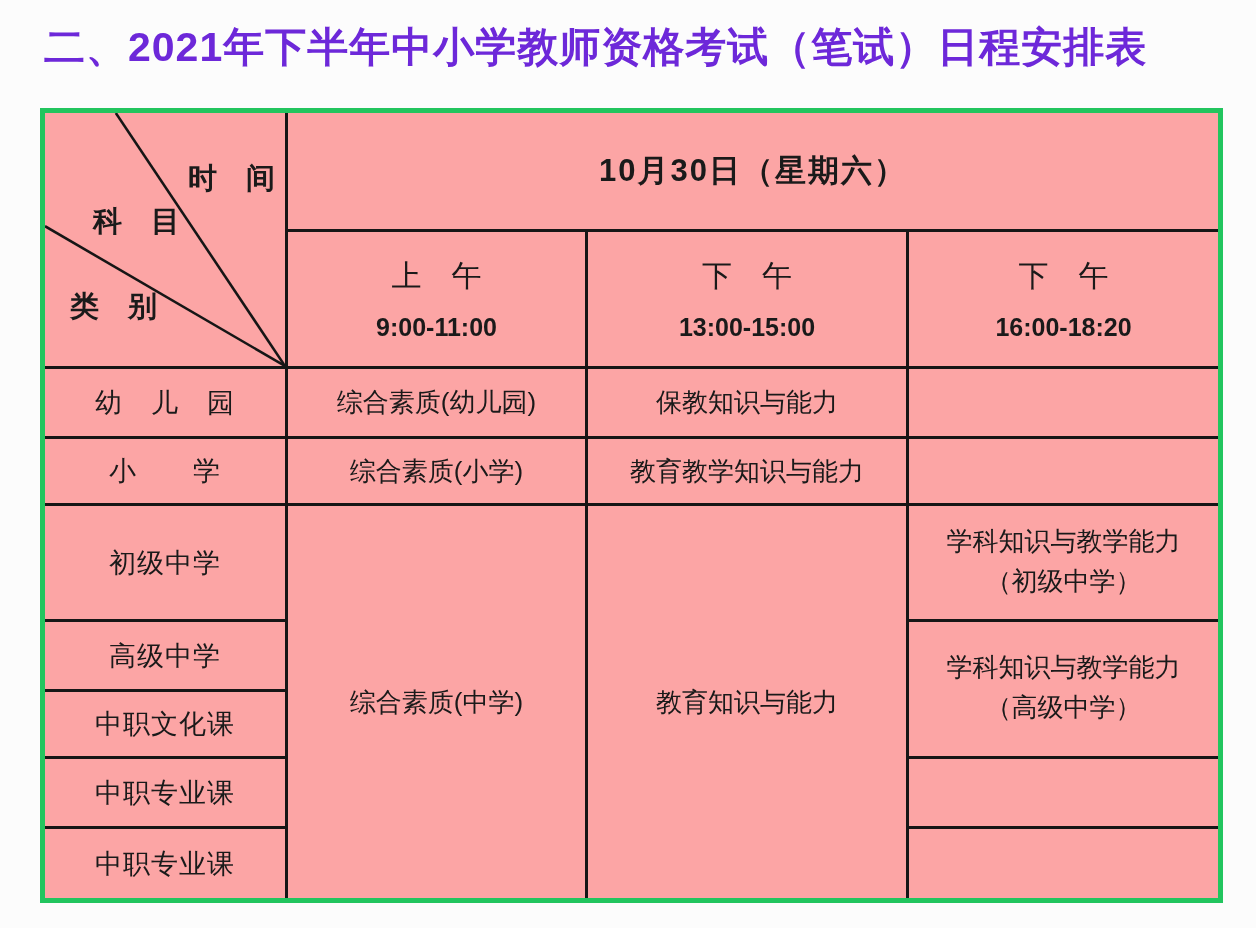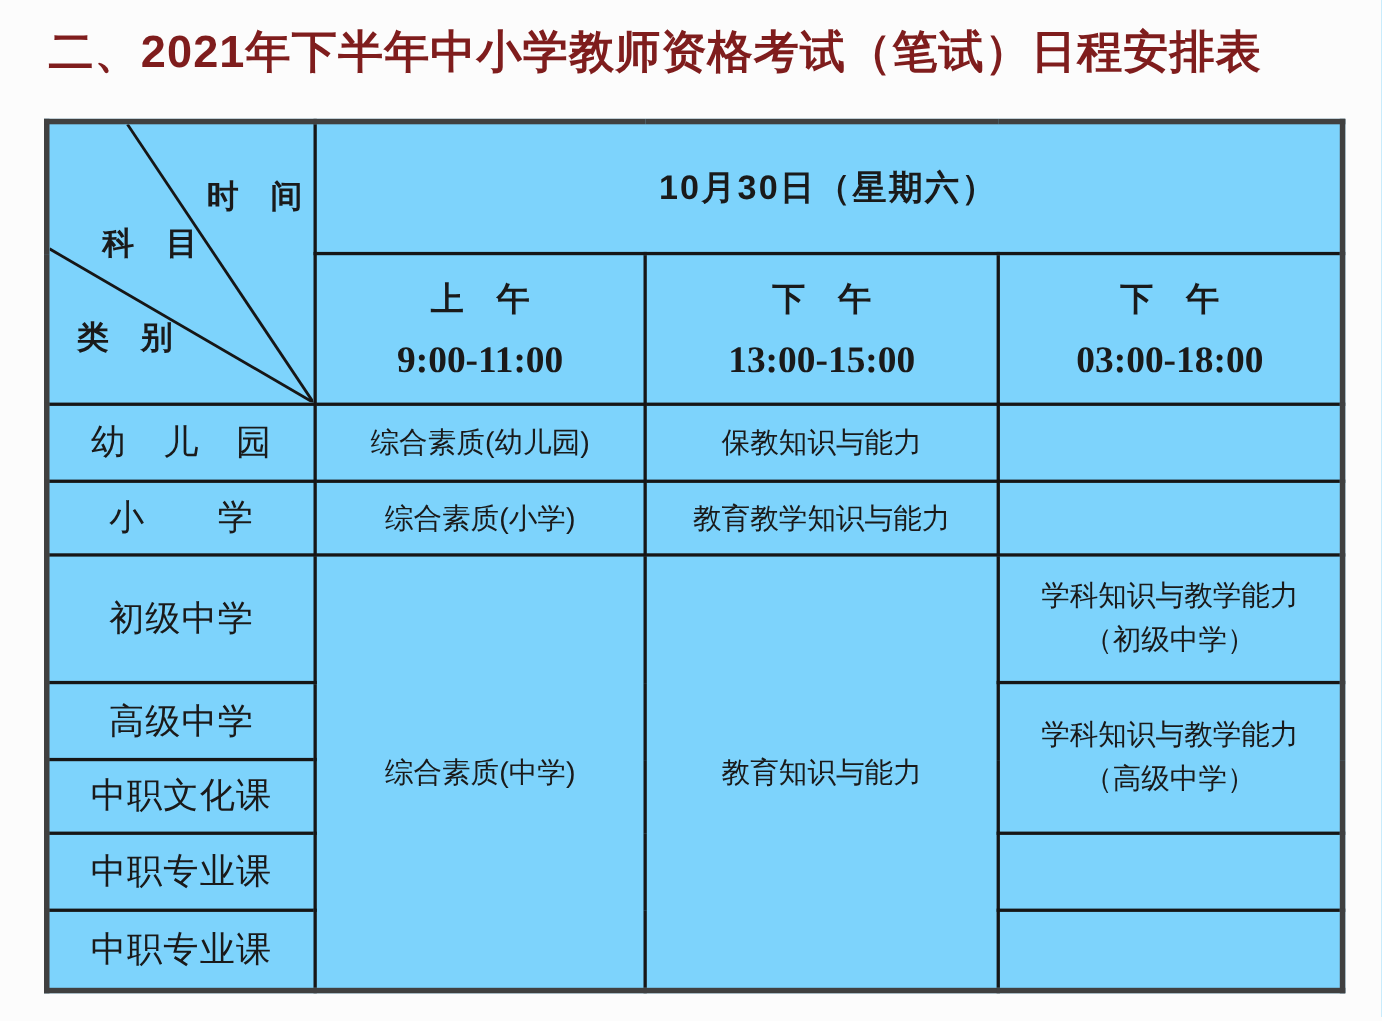--- a/index.html
+++ b/index.html
@@ -16,59 +16,59 @@
     overflow: hidden;
   }
   .page-title {
     position: absolute;
     left: 44px;
     top: 20px;
     margin: 0;
     font-size: 41px;
     font-weight: 800;
     letter-spacing: 1px;
-    color: #7f1d1d;
+    color: #6d28d9;
     white-space: nowrap;
   }
   table.schedule {
     position: absolute;
     left: 40px;
     top: 108px;
     width: 1178px;
     border-collapse: collapse;
     table-layout: fixed;
-    background: #7dd3fc;
-    border: 5px solid #404040;
+    background: #fca5a5;
+    border: 5px solid #22c55e;
     padding-left: 44px;
   }
   table.schedule td {
     border: 3px solid #161616;
     text-align: center;
     vertical-align: middle;
     padding: 0;
     overflow: hidden;
   }
   .date-cell {
     font-size: 31px;
     font-weight: bold;
     letter-spacing: 2px;
   }
   .session-cell .period {
     font-size: 30px;
-    font-weight: bold;
+    font-weight: normal;
   }
   .session-cell .time {
     margin-top: 16px;
-    font-size: 34px;
+    font-size: 25px;
     font-weight: bold;
-    font-family: Liberation Serif, serif;
+    font-family: Liberation Sans, sans-serif;
     letter-spacing: 0px;
   }
   .category-cell {
-    font-size: 32px;
+    font-size: 27px;
     letter-spacing: 1px;
   }
   .content-cell {
     font-size: 26px;
   }
   .two-line div {
     line-height: 40px;
     font-family: Liberation Mono, monospace;
   }
   
@@ -124,21 +124,21 @@
     <td class="session-cell">
       <div class="period">上　午</div>
       <div class="time">9:00-11:00</div>
     </td>
     <td class="session-cell">
       <div class="period">下　午</div>
       <div class="time">13:00-15:00</div>
     </td>
     <td class="session-cell">
       <div class="period">下　午</div>
-      <div class="time">03:00-18:00</div>
+      <div class="time">16:00-18:20</div>
     </td>
   </tr>
 
   <tr style="height:70px">
     <td class="category-cell">幼　儿　园</td>
     <td class="content-cell">综合素质(幼儿园)</td>
     <td class="content-cell">保教知识与能力</td>
     <td class="content-cell"></td>
   </tr>
 

